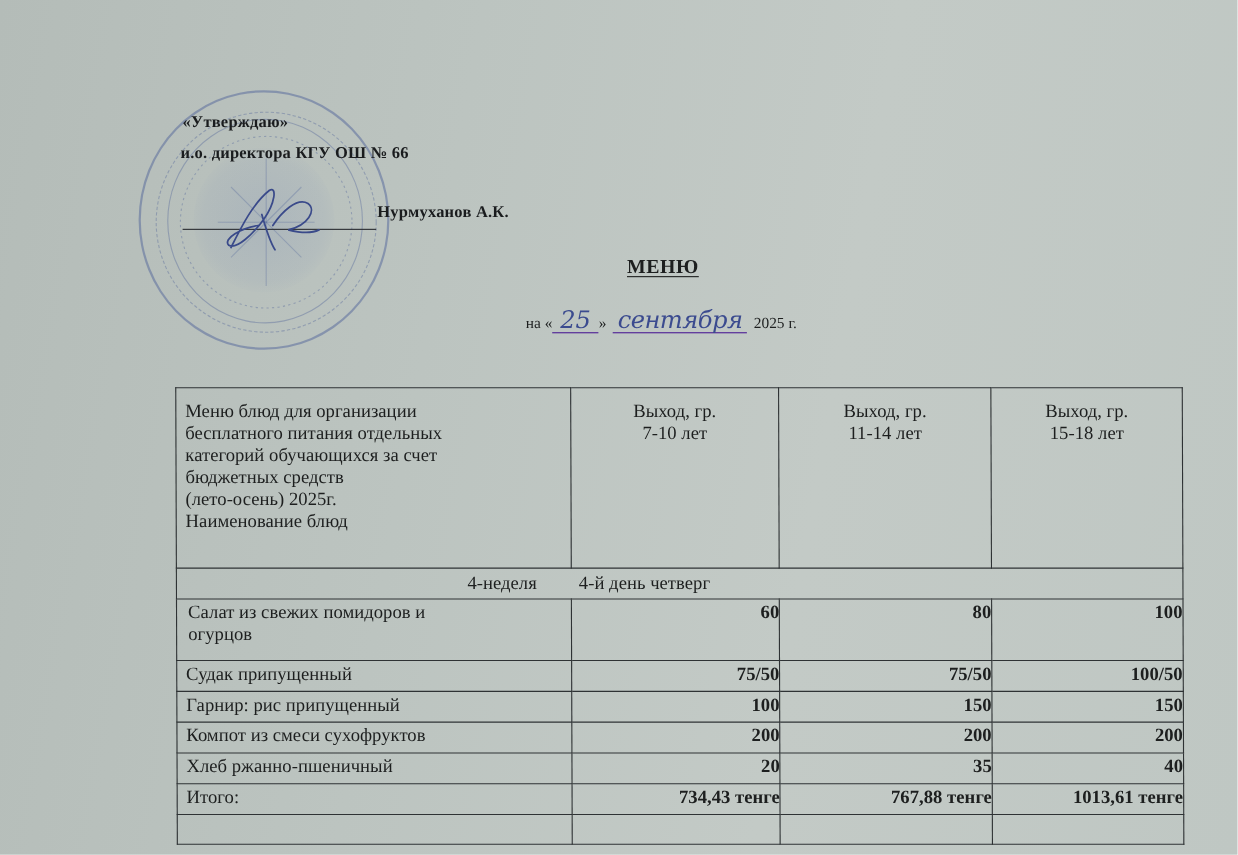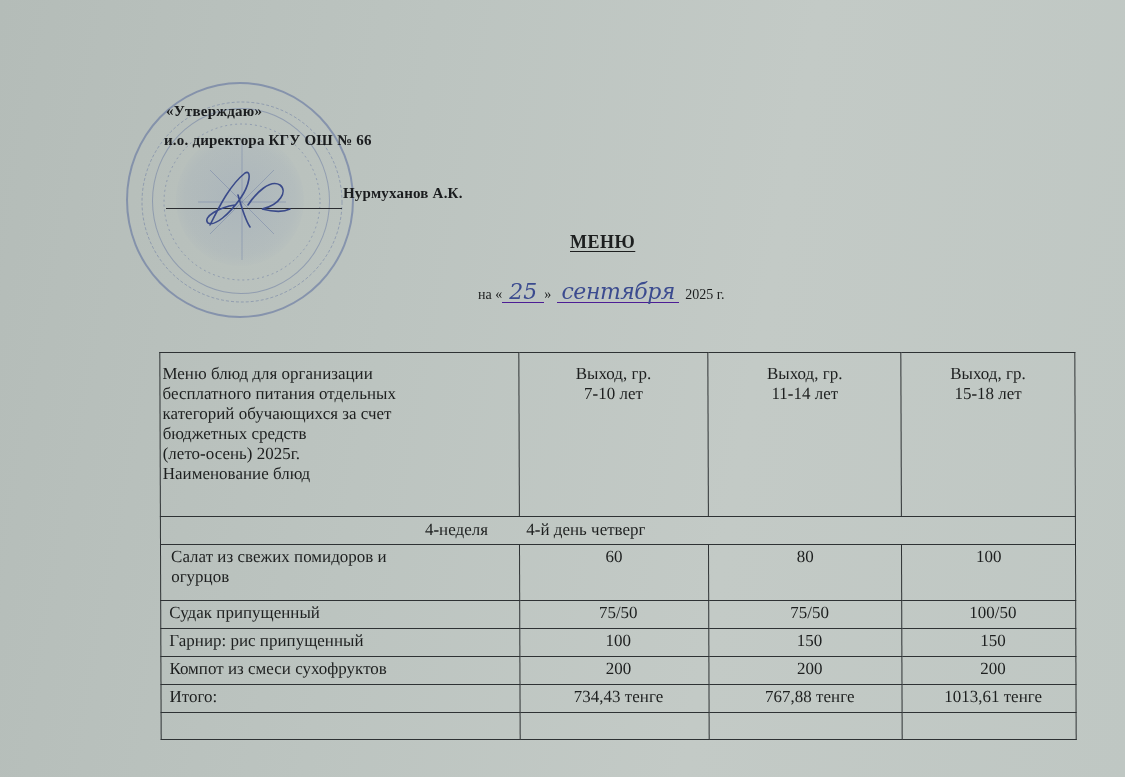--- a/index.html
+++ b/index.html
@@ -118,32 +118,32 @@
     .menu-table td {
       border: 1.5px solid #2e3234;
       vertical-align: top;
       line-height: 20px;
     }
     .col-name { width: 359px; }
     .col-a { width: 190px; }
     .col-b { width: 193px; }
     .col-c { width: 174px; }
 
-    .hdr-name { padding: 11px 6px 2px 2px; height: 164px; }
+    .hdr-name { padding: 11px 6px 2px 8px; height: 164px; }
     .hdr-val { text-align: center; padding-top: 11px; }
 
     .week-row td { height: 28px; padding: 3px 4px 0 0; }
     .week-text {
       display: block;
       padding-left: 264px;
       white-space: pre;
     }
 
     .dish-name { padding: 2px 6px 0 10px; }
-    .dish-val { text-align: center; padding-top: 2px; }
+    .dish-val { text-align: right; padding-top: 2px; font-weight: bold; }
     .row-tall td { height: 56px; }
     .row td { height: 28px; padding-left: 8px; }
     .row-empty td { height: 27px; }
   </style>
 </head>
 <body>
 
 <div class="stamp">
   <div class="stamp-inner"></div>
   <div class="stamp-emblem"></div>
@@ -239,20 +239,26 @@
     <td class="dish-val">150</td>
   </tr>
 
   <tr class="row">
     <td class="dish-name">Компот из смеси сухофруктов</td>
     <td class="dish-val">200</td>
     <td class="dish-val">200</td>
     <td class="dish-val">200</td>
   </tr>
 
+  <tr class="row">
+    <td class="dish-name">Хлеб ржанно-пшеничный</td>
+    <td class="dish-val">20</td>
+    <td class="dish-val">35</td>
+    <td class="dish-val">40</td>
+  </tr>
 
   <tr class="row">
     <td class="dish-name">Итого:</td>
     <td class="dish-val">734,43 тенге</td>
     <td class="dish-val">767,88 тенге</td>
     <td class="dish-val">1013,61 тенге</td>
   </tr>
 
   <tr class="row-empty">
     <td></td>

